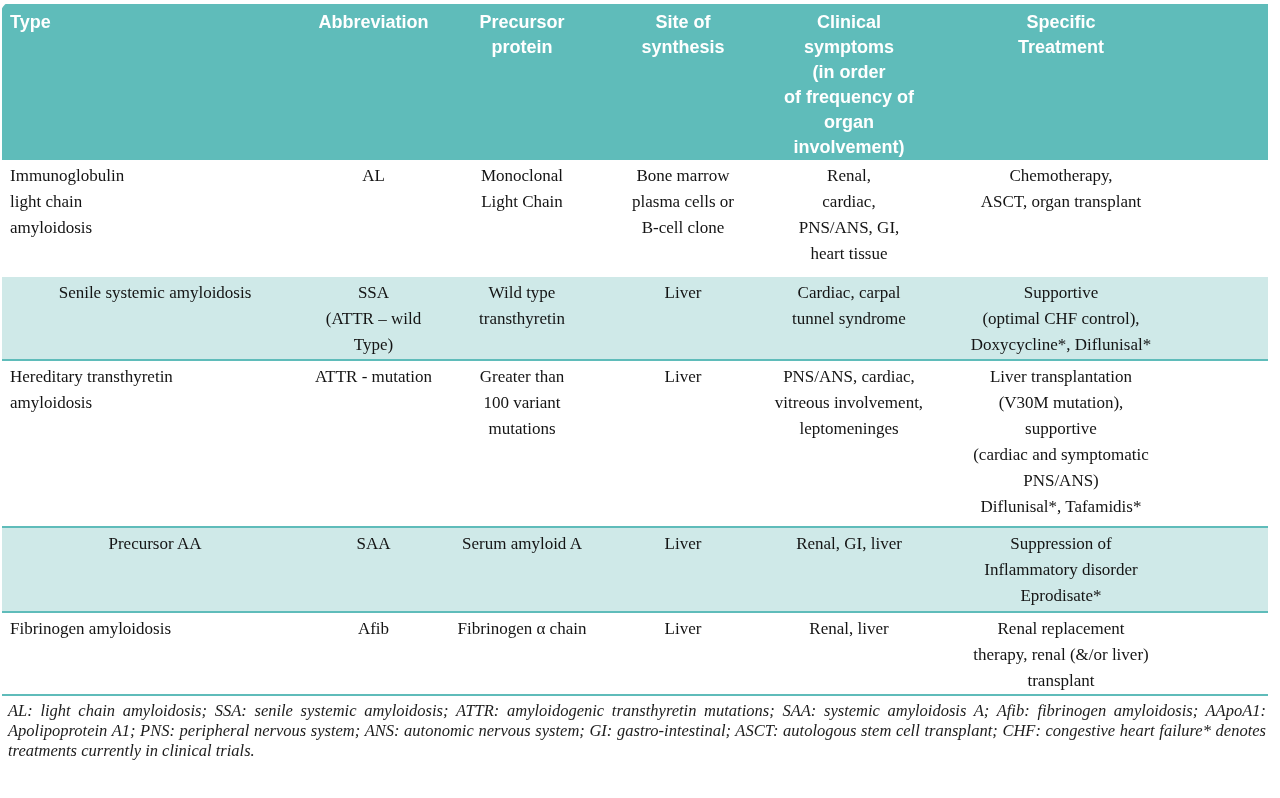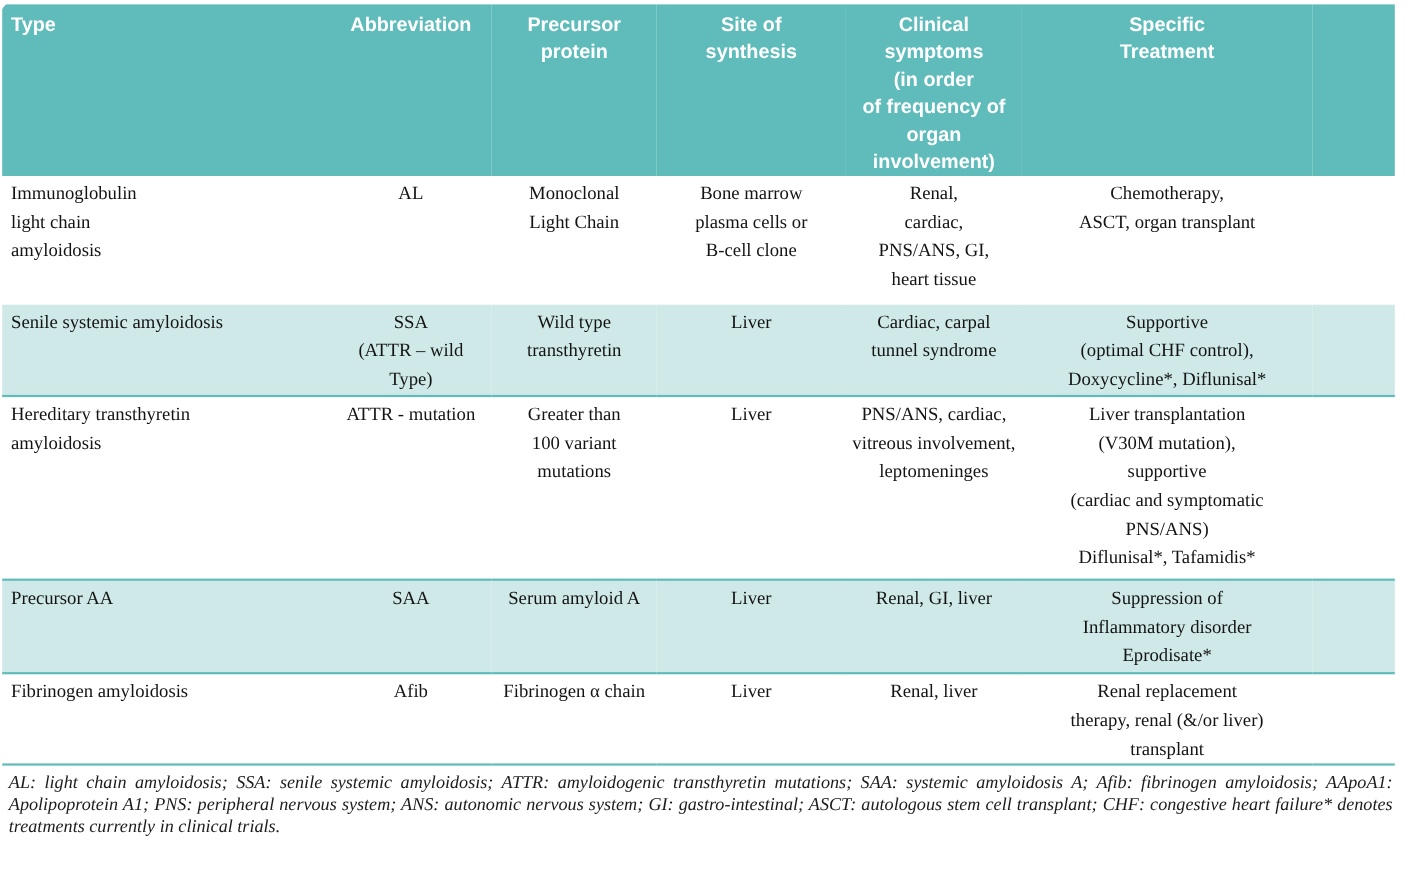--- a/index.html
+++ b/index.html
@@ -29,21 +29,21 @@
   thead th.col-type { text-align:left; padding-left:8px; }
 
   td {
     vertical-align:top; text-align:center;
     font-size:17px; line-height:26px;
     padding:3px 0 0 0; box-sizing:border-box;
     white-space:pre-line;
   }
   td.cell-type { text-align:left; padding-left:8px; }
 
-  tr.stripe td { background:#cfe9e8; }
+  tr.stripe td { background:#cfe9e8;text-align:center; }
 
   tr.r0 td{height:117px}
   tr.r1 td{height:83px}
   tr.r2 td{height:167px}
   tr.r3 td{height:85px}
   tr.r4 td{height:82px}
   tr.r5 td{height:54px}
 
   tr.rule2 td { border-bottom:2px solid #5fbcba; }
   tr.rule3 td { border-bottom:3px solid #5fbcba; }

